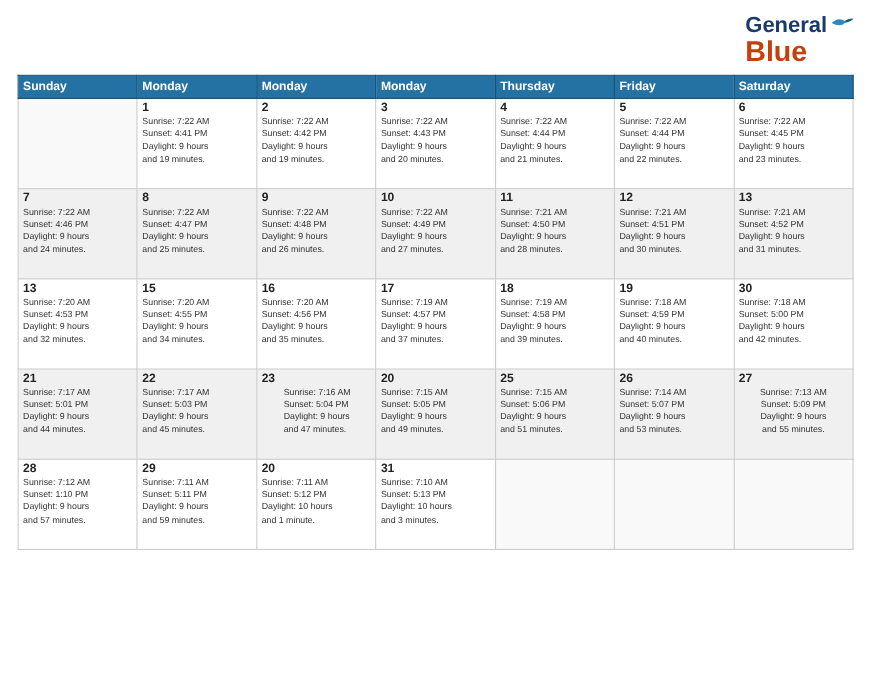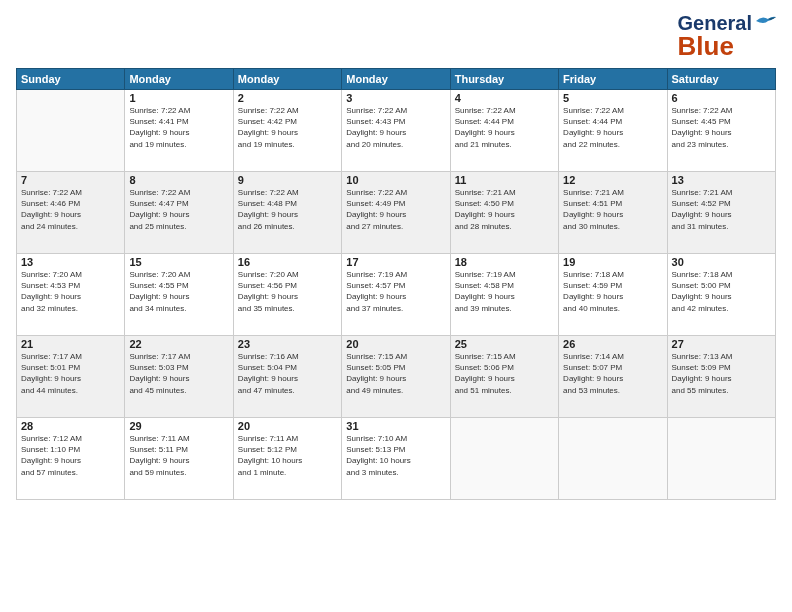--- a/index.html
+++ b/index.html
@@ -278,21 +278,21 @@
           </td>
           <td>
             <div class="day-num">22</div>
             <div class="day-info" style="white-space: pre-line;">Sunrise: 7:17 AM
 Sunset: 5:03 PM
 Daylight: 9 hours
 and 45 minutes.</div>
           </td>
           <td>
             <div class="day-num">23</div>
-            <div class="day-info" style="white-space: pre-line;">Sunrise: 7:16 AM
+            <div class="day-info" style="white-space: pre-line; margin-left: 20px;">Sunrise: 7:16 AM
 Sunset: 5:04 PM
 Daylight: 9 hours
 and 47 minutes.</div>
           </td>
           <td>
             <div class="day-num">20</div>
             <div class="day-info" style="white-space: pre-line;">Sunrise: 7:15 AM
 Sunset: 5:05 PM
 Daylight: 9 hours
 and 49 minutes.</div>
@@ -306,21 +306,21 @@
           </td>
           <td>
             <div class="day-num">26</div>
             <div class="day-info" style="white-space: pre-line;">Sunrise: 7:14 AM
 Sunset: 5:07 PM
 Daylight: 9 hours
 and 53 minutes.</div>
           </td>
           <td>
             <div class="day-num">27</div>
-            <div class="day-info" style="white-space: pre-line;">Sunrise: 7:13 AM
+            <div class="day-info" style="white-space: pre-line; text-align: center;">Sunrise: 7:13 AM
 Sunset: 5:09 PM
 Daylight: 9 hours
 and 55 minutes.</div>
           </td>
         </tr>
         <tr>
           <td>
             <div class="day-num">28</div>
             <div class="day-info" style="white-space: pre-line;">Sunrise: 7:12 AM
 Sunset: 1:10 PM

